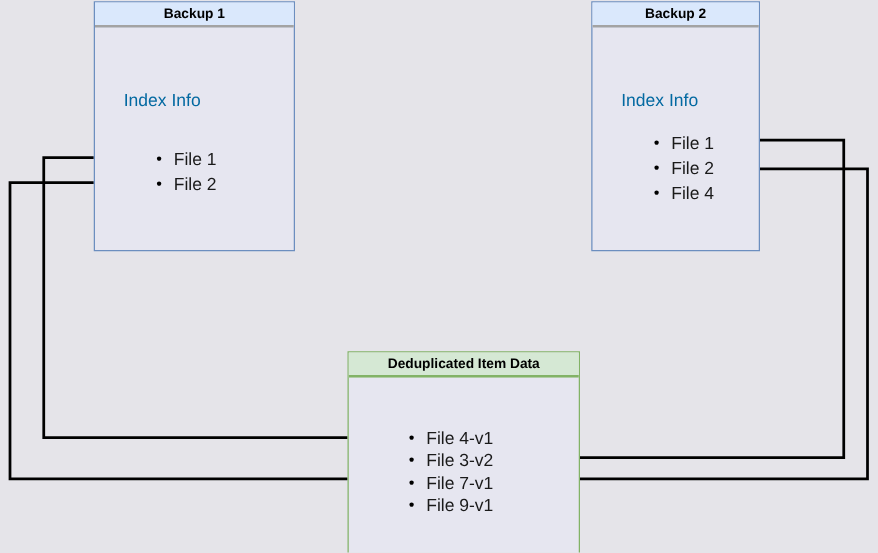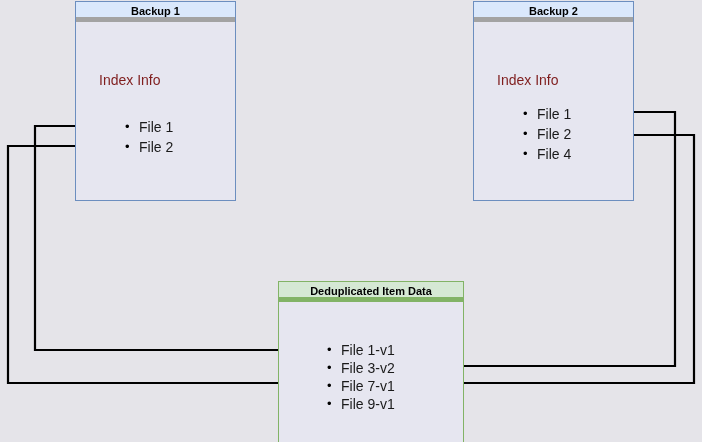--- a/index.html
+++ b/index.html
@@ -37,34 +37,34 @@
   }
   .node-header {
     box-sizing: border-box;
     height: 20px;
     line-height: 19px;
     text-align: center;
     font-size: 11px;
     font-weight: bold;
     color: #000;
     background: #dae8fc;
-    border-bottom: 5px solid #a3a3a3;
+    border-bottom: 2px solid #a3a3a3;
   }
   .node.green .node-header {
     background: #d5e8d4;
     border-bottom-color: #82b366;
   }
   .node-body {
     position: relative;
     height: calc(100% - 20px);
   }
   .index-label {
     position: absolute;
     font-size: 14px;
-    color: #7f1d1d;
+    color: #0369a1;
     white-space: nowrap;
   }
   .file-list {
     position: absolute;
     margin: 0;
     padding: 0;
     list-style: none;
   }
   .file-list li {
     font-size: 14px;
@@ -117,37 +117,37 @@
     <div class="node-header">Backup 1</div>
     <div class="node-body">
       <div class="index-label" style="left:23px; top:50px;">Index Info</div>
       <ul class="file-list" style="left:47px; top:95px;">
         <li>File 1</li>
         <li>File 2</li>
       </ul>
     </div>
   </div>
 
-  <div class="node" id="backup2" style="left:473px; top:1px; width:161px; height:200px;">
+  <div class="node" id="backup2" style="left:473px; top:1px; width:135px; height:200px;">
     <div class="node-header">Backup 2</div>
     <div class="node-body">
       <div class="index-label" style="left:23px; top:50px;">Index Info</div>
       <ul class="file-list" style="left:47px; top:82px;">
         <li>File 1</li>
         <li>File 2</li>
         <li>File 4</li>
       </ul>
     </div>
   </div>
 
   <div class="node green" id="dedup" style="left:258px; top:281px; width:186px; height:200px;margin-left:20px;">
     <div class="node-header">Deduplicated Item Data</div>
     <div class="node-body">
       <ul class="file-list" style="left:46px; top:39px;">
-        <li>File 1-v1</li>
+        <li>File 4-v1</li>
         <li>File 3-v2</li>
         <li>File 7-v1</li>
         <li>File 9-v1</li>
       </ul>
     </div>
   </div>
 
 </div>
 
 </body></html>

